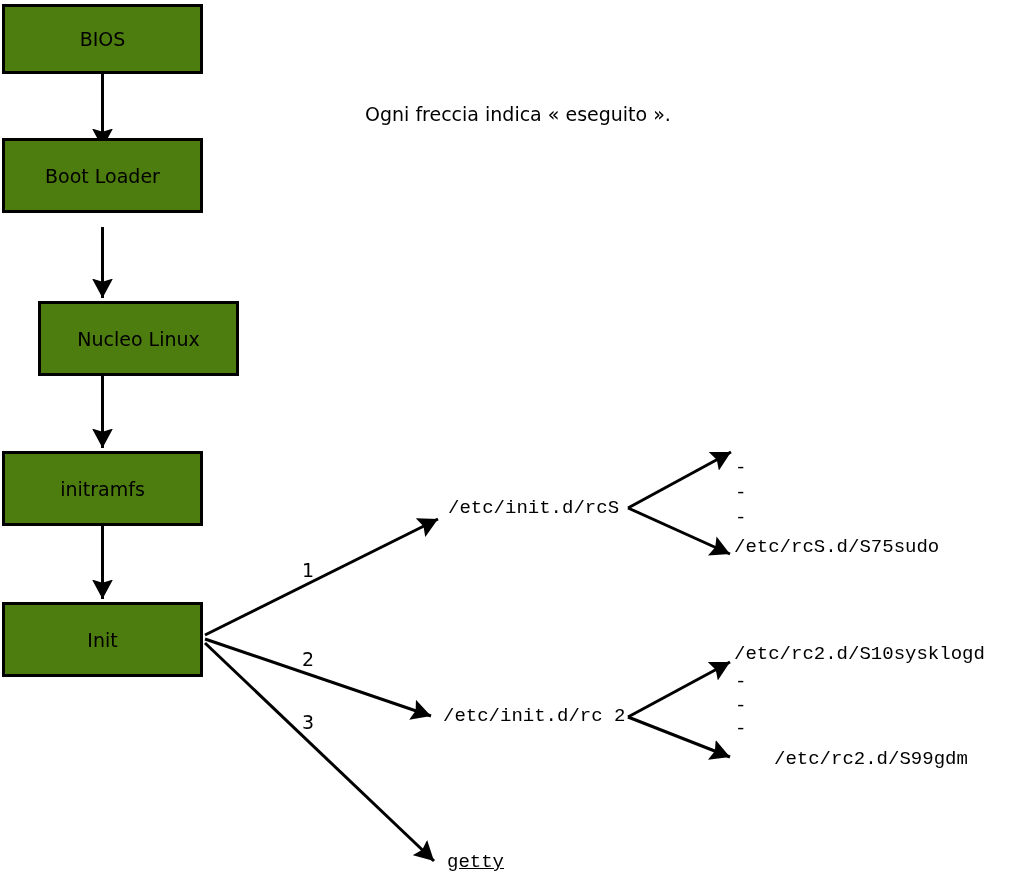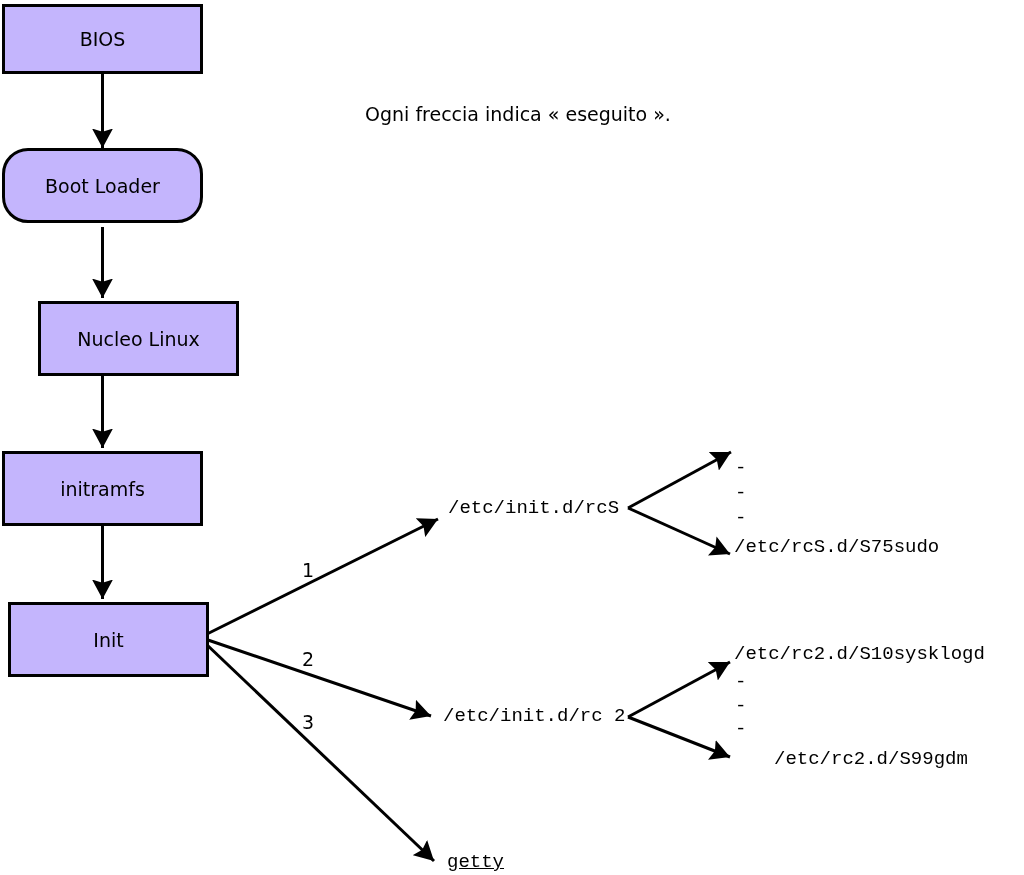--- a/index.html
+++ b/index.html
@@ -20,33 +20,33 @@
     top: 0;
     width: 1024px;
     height: 875px;
   }
   .box {
     position: absolute;
     left: 2px;
     width: 201px;
     box-sizing: border-box;
     border: 3px solid #000000;
-    background: #c4b5fd;
+    background: #4d7c0f;
     display: flex;
     align-items: center;
     justify-content: center;
     font-family: "DejaVu Sans", "Liberation Sans", sans-serif;
     font-size: 19px;
     color: #000000;
   }
   #box-bios       { top: 4px;   height: 70px; }
-  #box-bootloader { top: 148px; height: 75px; border-radius: 26px; }
+  #box-bootloader { top: 138px; height: 75px; }
   #box-kernel     { top: 301px; height: 75px; margin-left: 36px; }
   #box-initramfs  { top: 451px; height: 75px; }
-  #box-init       { top: 602px; height: 75px; margin-left: 6px; }
+  #box-init       { top: 602px; height: 75px; }
 
   .sans {
     position: absolute;
     font-family: "DejaVu Sans", "Liberation Sans", sans-serif;
     font-size: 19px;
     line-height: 22px;
     color: #000000;
     white-space: pre;
   }
   .mono {

